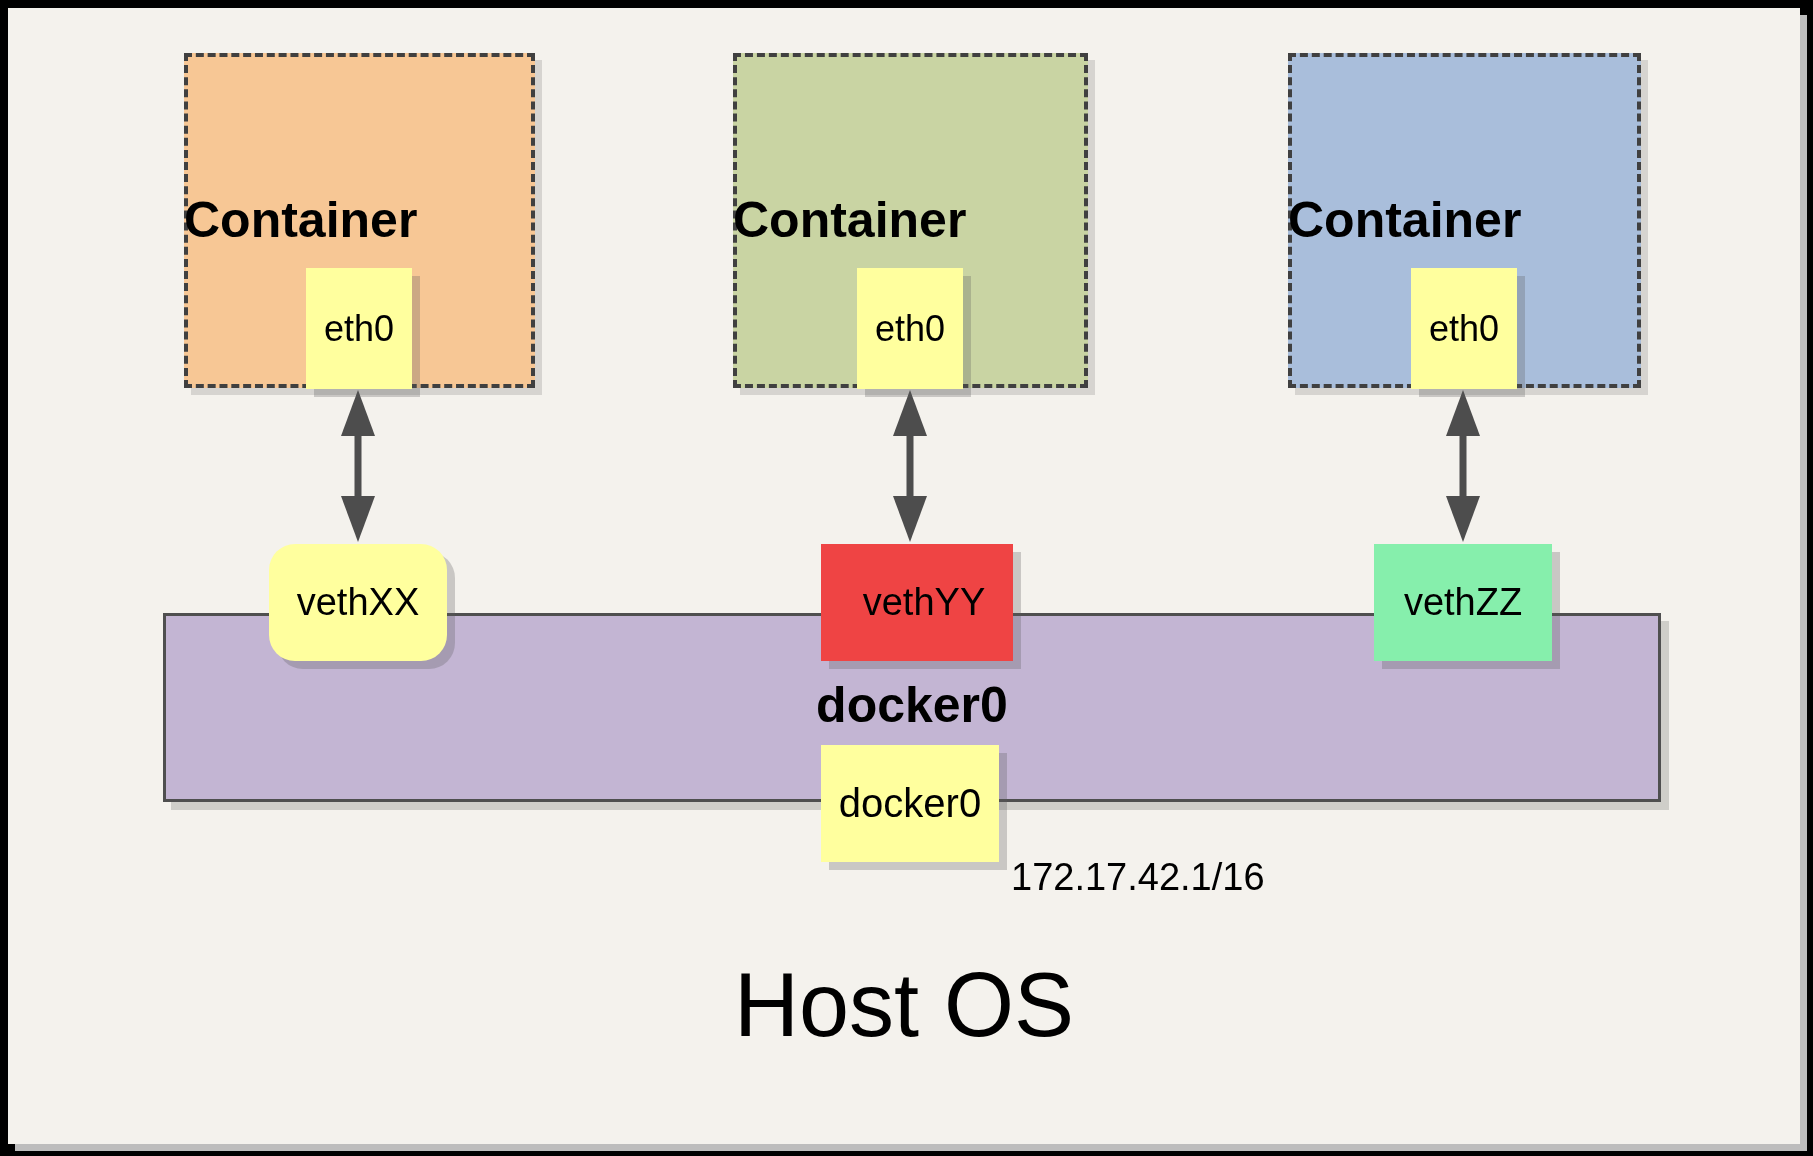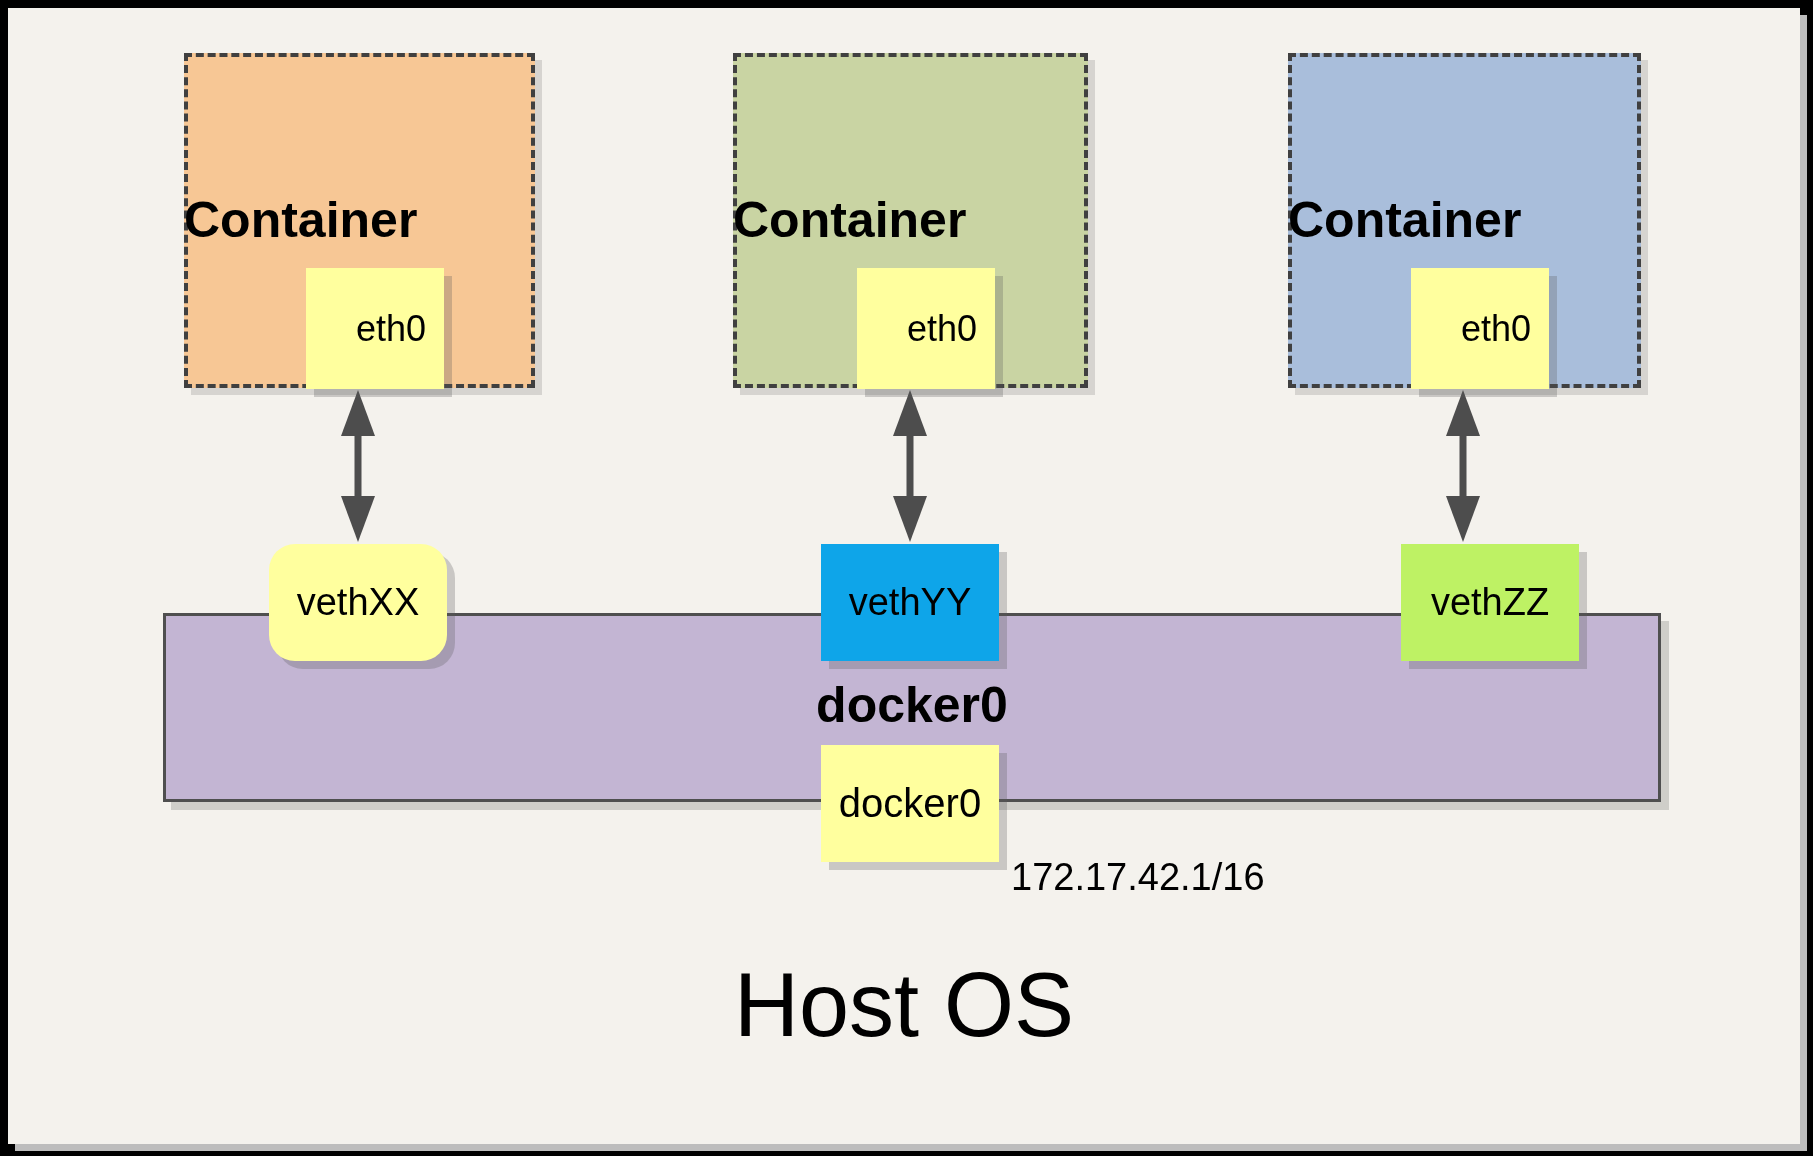--- a/index.html
+++ b/index.html
@@ -36,21 +36,21 @@
   .l2{left:725px;width:355px;}
   .l3{left:1280px;width:353px;}
   
   .ifbox{
     position:absolute;
     background:#FFFF9E;
     box-shadow:8px 8px 0 rgba(90,90,90,0.28);
     display:flex;align-items:center;justify-content:center;
     z-index:4;
   }
-  .ethbox{width:106px;height:121px;top:260px;font-size:36px;padding-left:32px;}
+  .ethbox{width:106px;height:121px;top:260px;font-size:36px;}
   .e1{left:298px;} .e2{left:849px;} .e3{left:1403px;}
   .vethbox{width:178px;height:117px;top:536px;font-size:38px;}
   .v1{left:261px;border-radius:26px;} .v2{left:813px;} .v3{left:1366px;}
   .dockerbox{width:178px;height:117px;top:737px;left:813px;font-size:40px;}
   
   .bridge{
     position:absolute;left:155px;top:605px;width:1498px;height:189px;
     border:3px solid #4F4F4F;
     box-sizing:border-box;
     box-shadow:8px 8px 0 rgba(0,0,0,0.15);
@@ -104,21 +104,21 @@
     <polygon points="20,0 37,46 3,46" fill="#4D4D4D"></polygon>
     <polygon points="20,152 37,106 3,106" fill="#4D4D4D"></polygon>
   </svg>
   <svg class="arrow a3" viewBox="0 0 40 152">
     <line x1="20" y1="40" x2="20" y2="112" stroke="#4D4D4D" stroke-width="7"></line>
     <polygon points="20,0 37,46 3,46" fill="#4D4D4D"></polygon>
     <polygon points="20,152 37,106 3,106" fill="#4D4D4D"></polygon>
   </svg>
 
   <div class="ifbox vethbox v1" style="background: rgb(255, 255, 158);">vethXX</div>
-  <div class="ifbox vethbox v2" style="background: #0ea5e9;">vethYY</div>
-  <div class="ifbox vethbox v3" style="background: #bef264; margin-left: 27px;">vethZZ</div>
+  <div class="ifbox vethbox v2" style="background: #ef4444; padding-left: 14px;">vethYY</div>
+  <div class="ifbox vethbox v3" style="background: #86efac;">vethZZ</div>
 
   <div class="ifbox dockerbox" style="background: rgb(255, 255, 158);">docker0</div>
   <div class="ip-label">172.17.42.1/16</div>
 
   <div class="host-label">Host OS</div>
 
 </div>
 
 </body></html>

